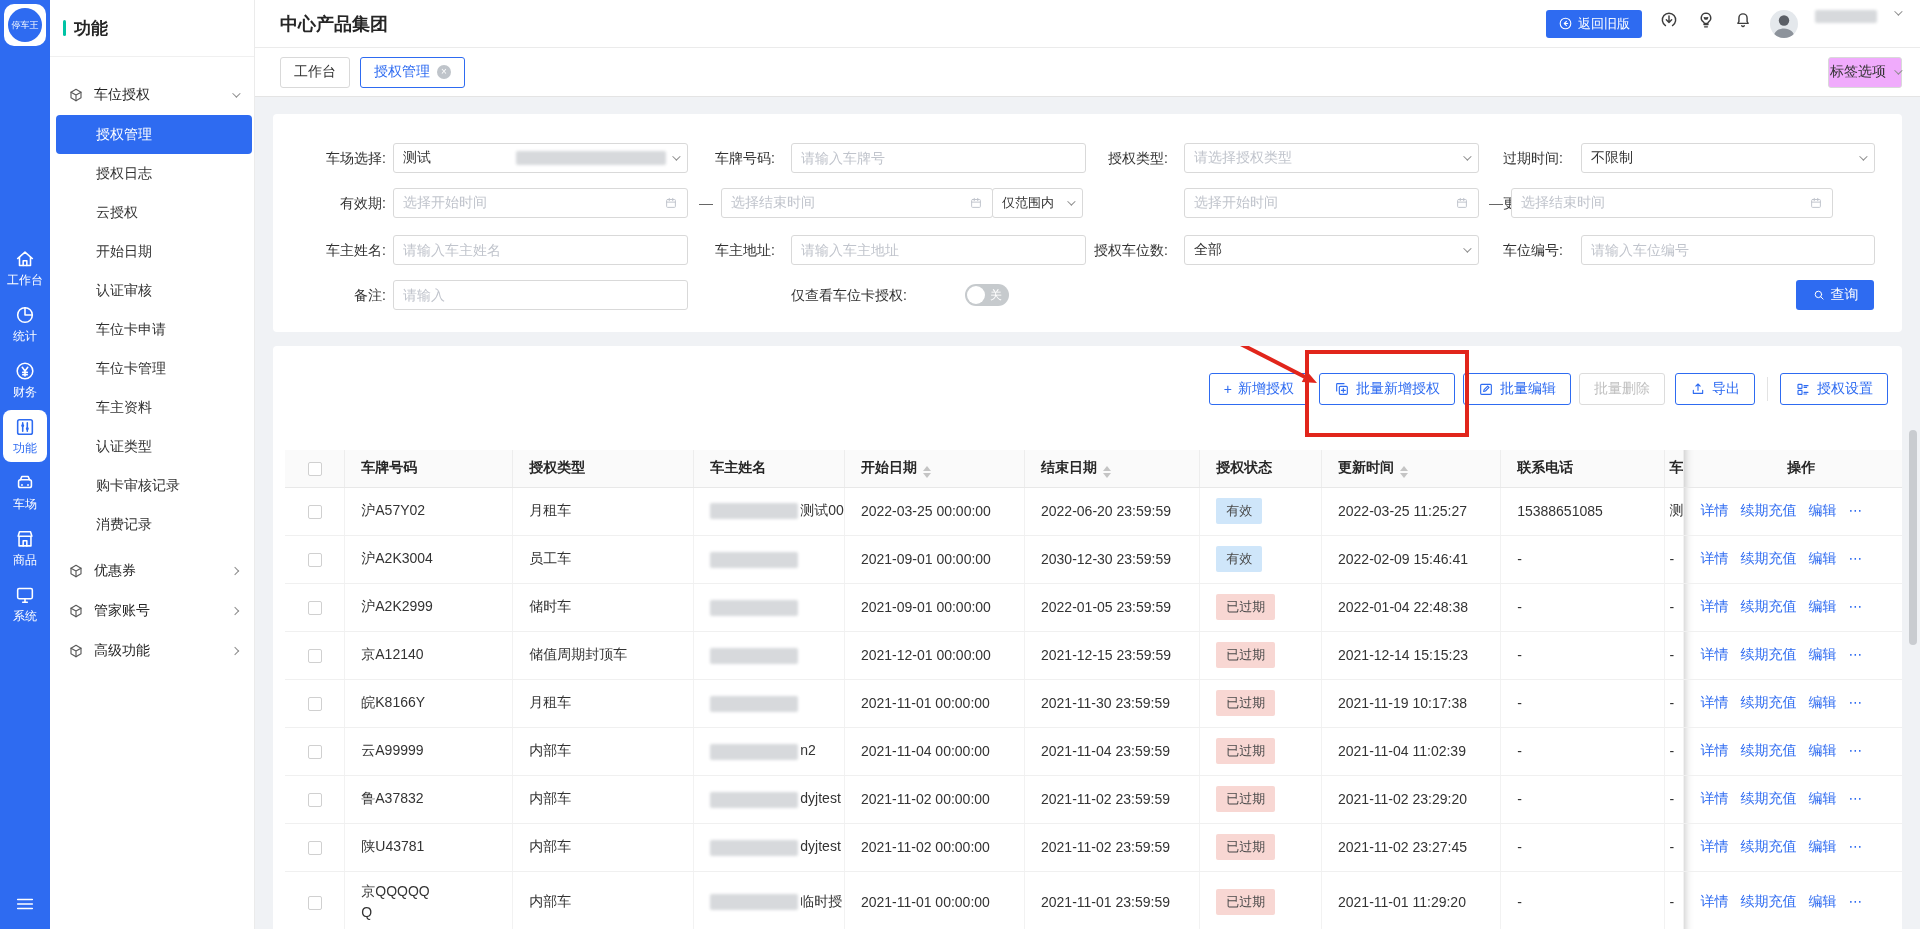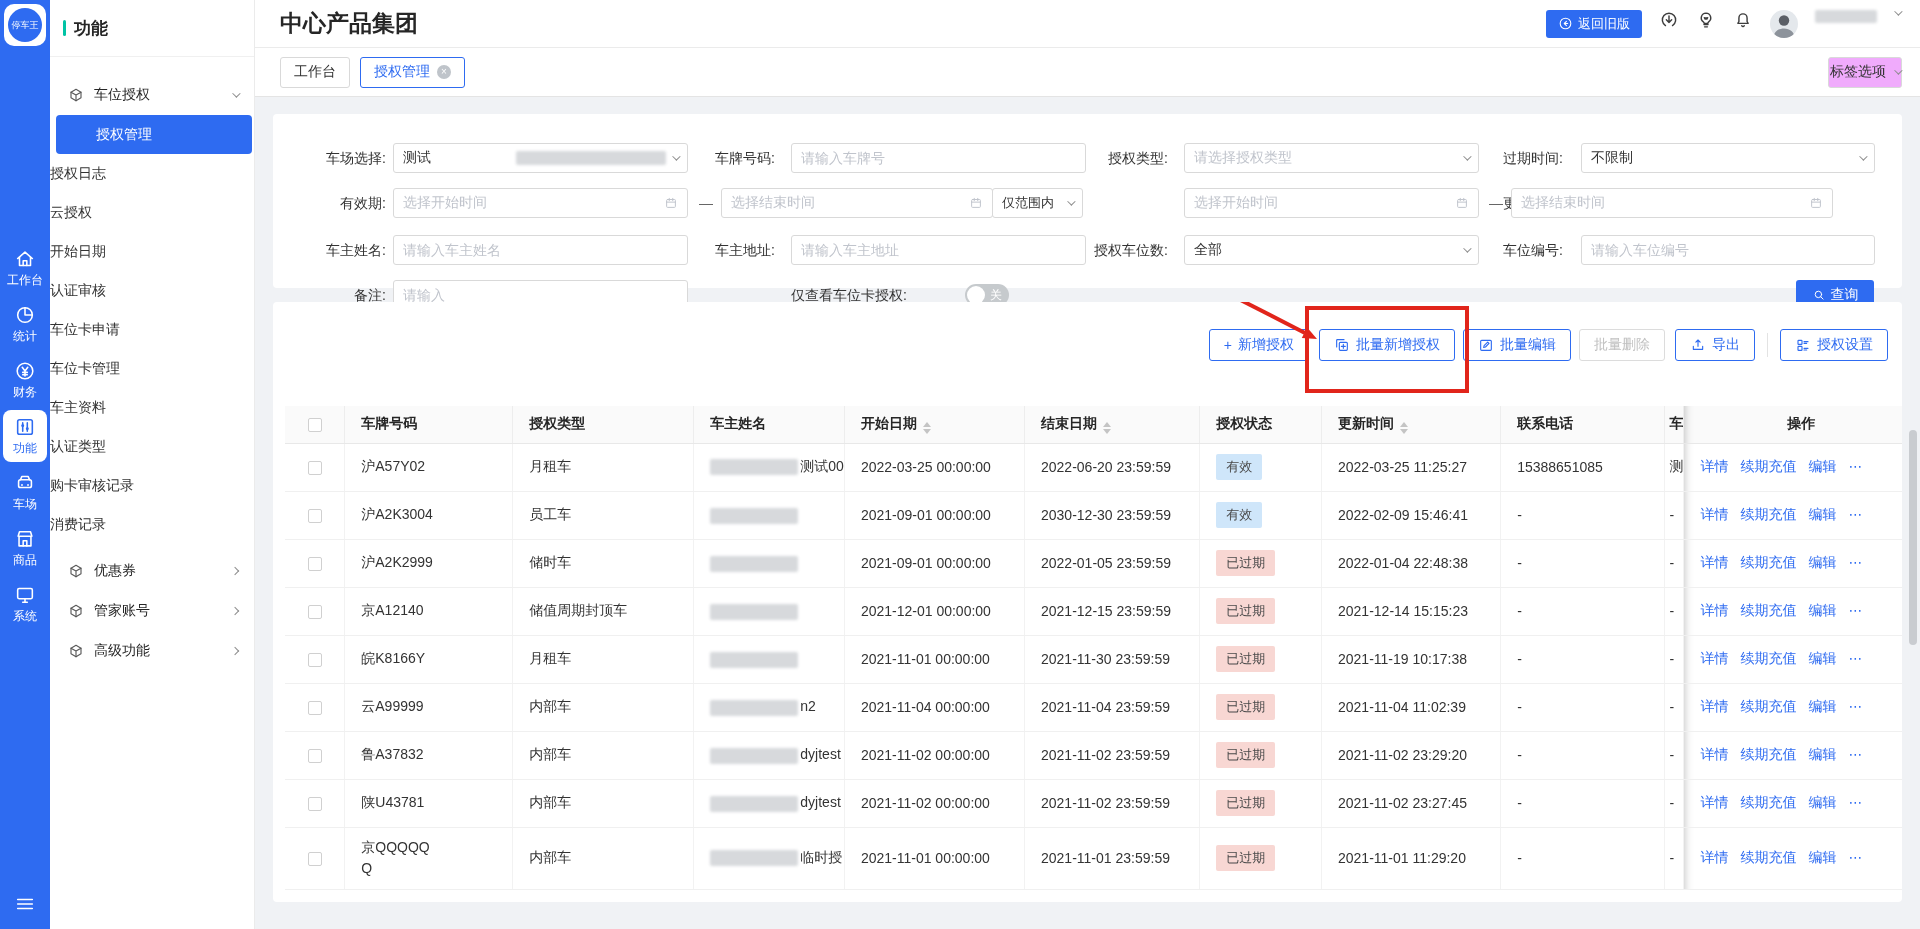--- a/index.html
+++ b/index.html
@@ -20,51 +20,51 @@
   .svgicon svg { width:100%; height:100%; display:block; }
 
   
   .sidebar { position:absolute; left:50px; top:0; width:205px; height:929px; background:#fff; border-right:1px solid #ebebeb; z-index:20; }
   .sb-title { height:57px; display:flex; align-items:center; padding-left:13px; font-size:17px; font-weight:bold; color:#262626; border-bottom:1px solid #f0f0f0; }
   .sb-title::before { content:""; width:3px; height:16px; background:#00c3a5; margin-right:8px; border-radius:2px; }
   .sb-nav { padding-top:18px; }
   .sb-group { height:40px; display:flex; align-items:center; padding:0 16px 0 18px; color:#262626; cursor:pointer; }
   .sb-group .svgicon { width:16px; height:16px; margin-right:10px; color:#595959; }
   .sb-group .glabel { flex:1; }
-  .sb-item { height:39px; line-height:39px; color:#333; cursor:pointer; }
+  .sb-item { height:39px; line-height:39px; padding-left:46px; color:#333; cursor:pointer; }
   .sb-item.active { background:#2e6bf1; color:#fff; border-radius:4px; margin:0 2px 0 6px; padding-left:40px; }
   .sb-collapsed { margin-top:7px; }
   .chev { display:inline-block; width:7px; height:7px; border-right:1.5px solid #8c8c8c; border-bottom:1.5px solid #8c8c8c; }
   .chev.down { transform:rotate(45deg) translateY(-2px); }
   .chev.right { transform:rotate(-45deg); }
   .chev.small { width:6px; height:6px; }
 
   
   .main { position:absolute; left:255px; top:0; right:0; bottom:0; }
   .app-header { position:absolute; left:0; top:0; right:0; height:48px; background:#fff; border-bottom:1px solid #ebebeb; display:flex; align-items:center; z-index:10; }
-  .page-title { font-size:23px; font-weight:bold; color:#262626; margin-left:25px; }
+  .page-title { font-size:18px; font-weight:bold; color:#262626; margin-left:25px; }
   .header-right { margin-left:auto; margin-right:20px; display:flex; align-items:flex-start; gap:17px; }
   .btn-back { height:28px; padding:0 12px; background:#2e6bf1; color:#fff; border:none; border-radius:3px; font-size:13px; display:flex; align-items:center; gap:5px; cursor:pointer; }
   .btn-back .svgicon { width:15px; height:15px; }
   .hicon { width:20px; height:20px; color:#3d3d3d; cursor:pointer; }
   .avatar { width:28px; height:28px; border-radius:50%; background:#e4e8ec; overflow:hidden; display:flex; align-items:flex-end; justify-content:center; }
   .redact { display:inline-block; background:#d7d9dc; filter:blur(1.6px); border-radius:2px; }
   .uname { width:62px; height:13px; }
 
   .tabbar { position:absolute; left:0; top:48px; right:0; height:49px; background:#fff; border-bottom:1px solid #e4e4e4; display:flex; align-items:center; padding:0 18px 0 25px; z-index:9; }
   .tab { height:31px; padding:0 13px; border:1px solid #d9d9d9; border-radius:3px; display:flex; align-items:center; gap:7px; margin-right:10px; color:#333; background:#fff; cursor:pointer; }
   .tab.active { border-color:#2e6bf1; color:#2e6bf1; }
   .tab-close { width:14px; height:14px; border-radius:50%; background:#bfc4ca; color:#fff; font-size:10px; line-height:14px; text-align:center; cursor:pointer; }
   .tab-close::before { content:"×"; }
   .tag-options { margin-left:auto; height:31px; padding:0 1px; border:1px solid #d9d9d9; border-radius:3px; background:#f0abfc; display:flex; align-items:center; gap:8px; color:#333; cursor:pointer; }
 
   .content { position:absolute; left:0; top:97px; right:0; bottom:0; background:#f0f2f5; padding:17px 18px; overflow:hidden; }
 
   
-  .filter-card { position:relative; height:174px; background:#fff; border-radius:4px; }
+  .filter-card { position:relative; height:218px; background:#fff; border-radius:4px; }
   .flabel { position:absolute; height:30px; line-height:30px; text-align:right; color:#333; }
   .field { position:absolute; height:30px; border:1px solid #d9d9d9; border-radius:3px; background:#fff; display:flex; align-items:center; padding:0 9px; color:#333; }
   .field .val { flex:1; white-space:nowrap; overflow:hidden; }
   .field .ph { flex:1; color:#c0c4cc; white-space:nowrap; overflow:hidden; }
   input.field { padding:0 9px; font-size:14px; font-family:inherit; color:#333; }
   input.field::placeholder { color:#c0c4cc; }
   .field .chev { margin-left:6px; }
   .field .cal { width:14px; height:14px; color:#c0c4cc; margin-left:6px; }
   .r1 { top:29px; } .r2 { top:74px; } .r3 { top:121px; } .r4 { top:166px; }
   .l1 { left:0; width:113px; } .l2 { left:420px; width:82px; } .l3 { left:760px; width:135px; } .l4 { left:1170px; width:120px; }

